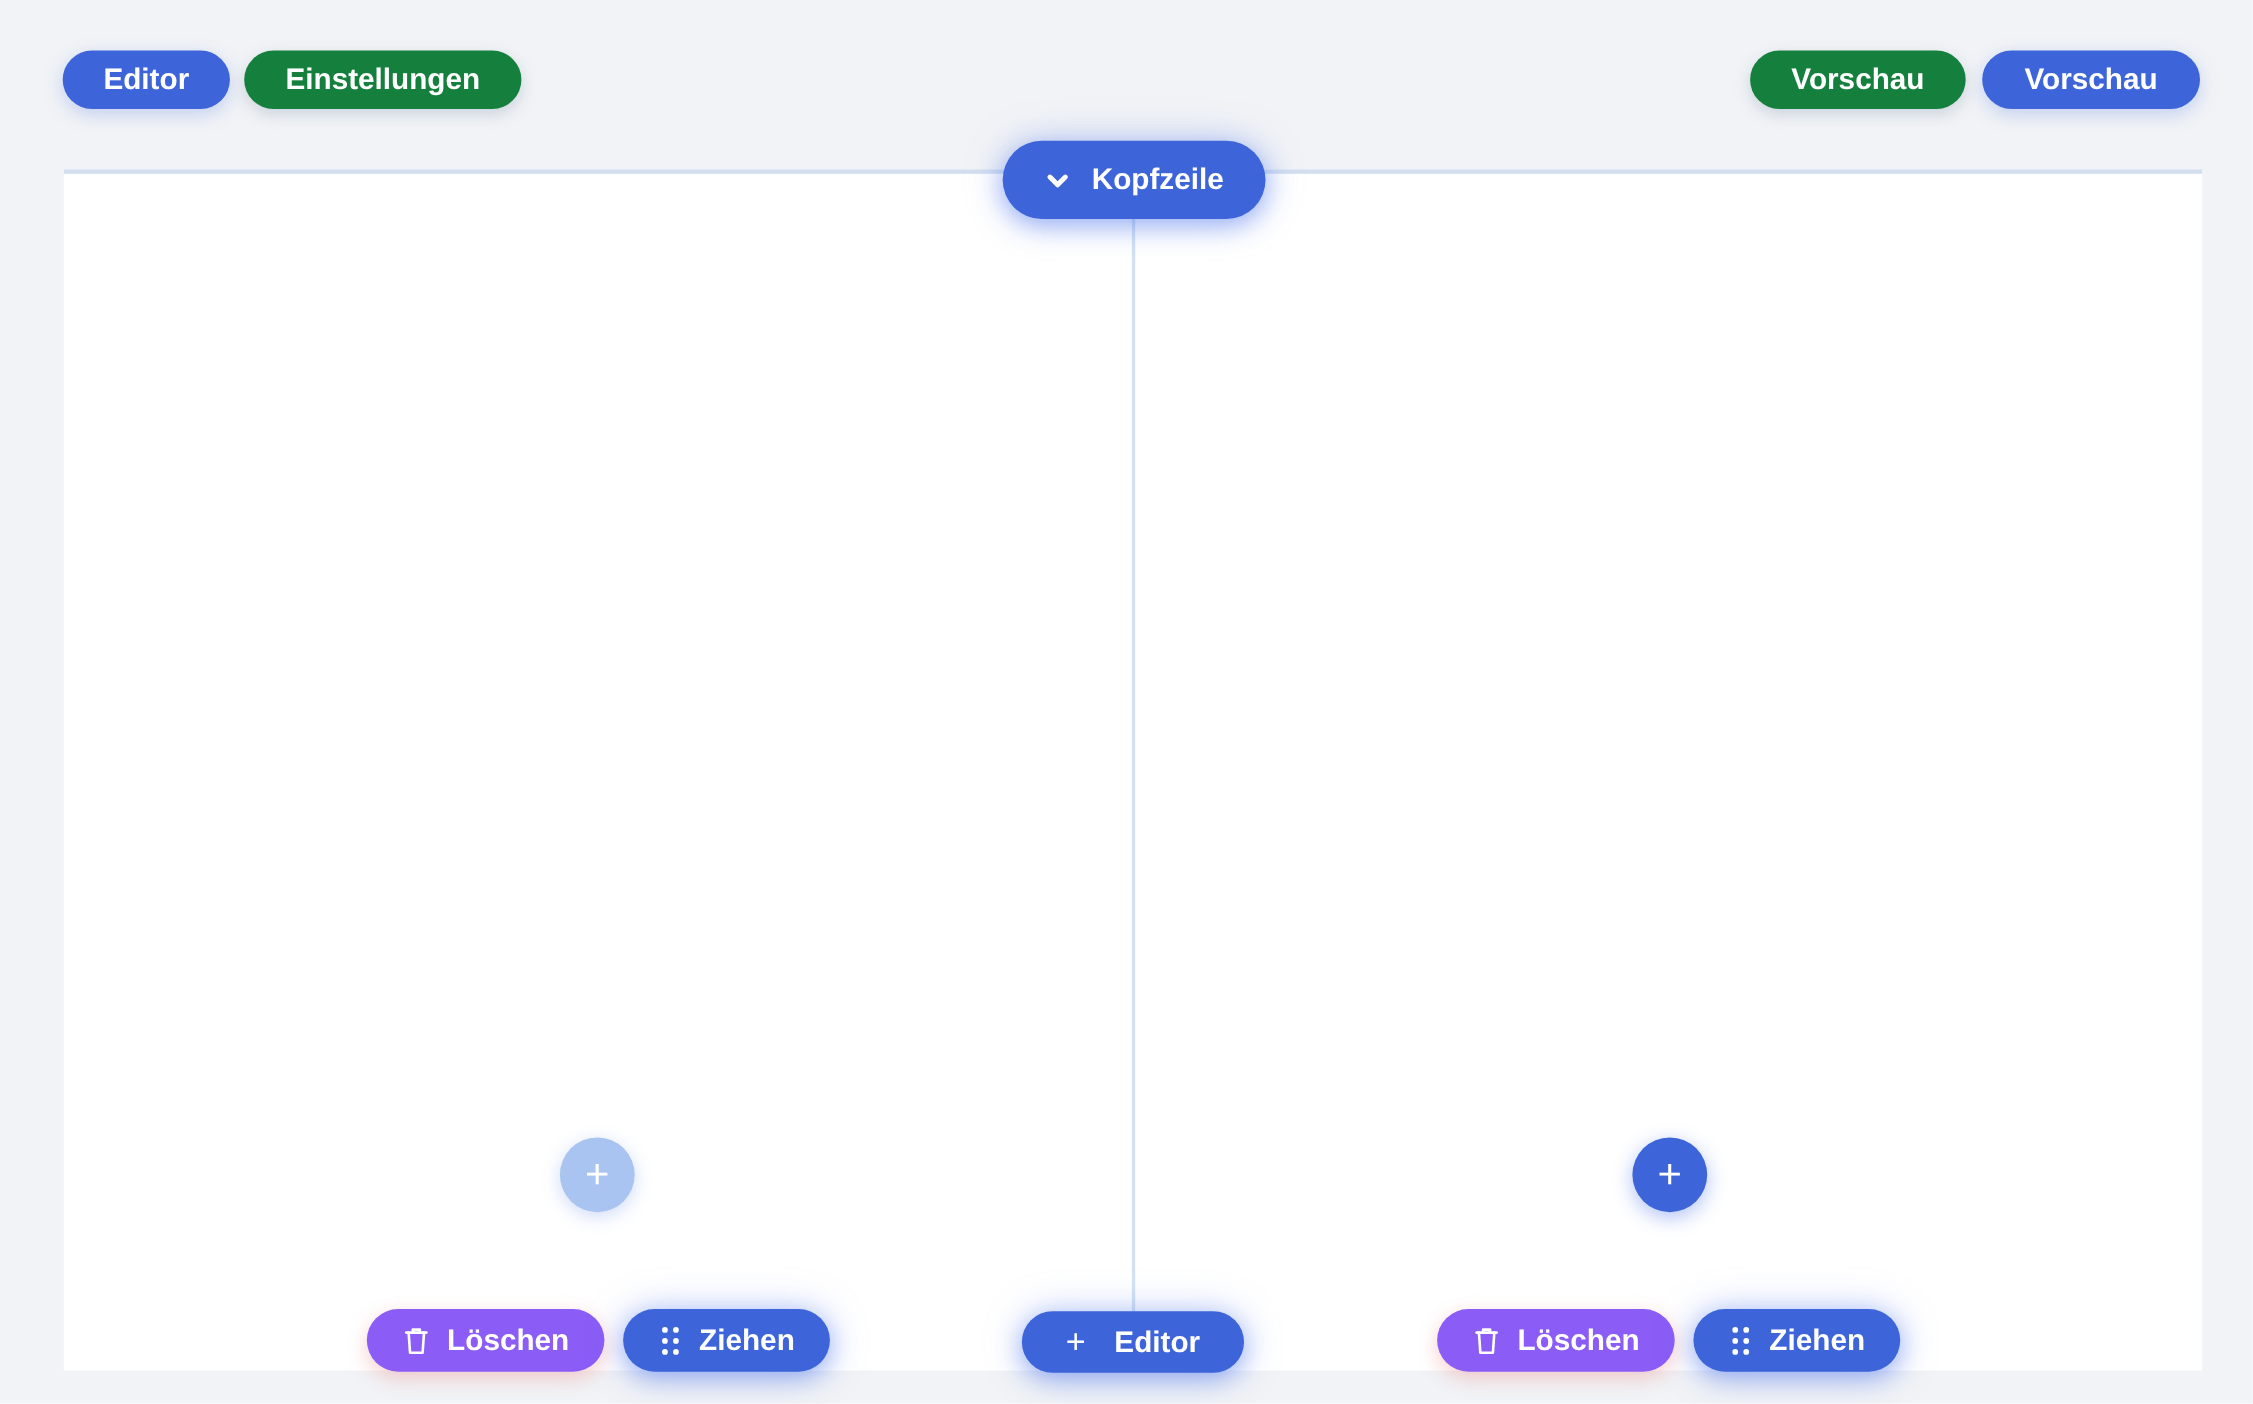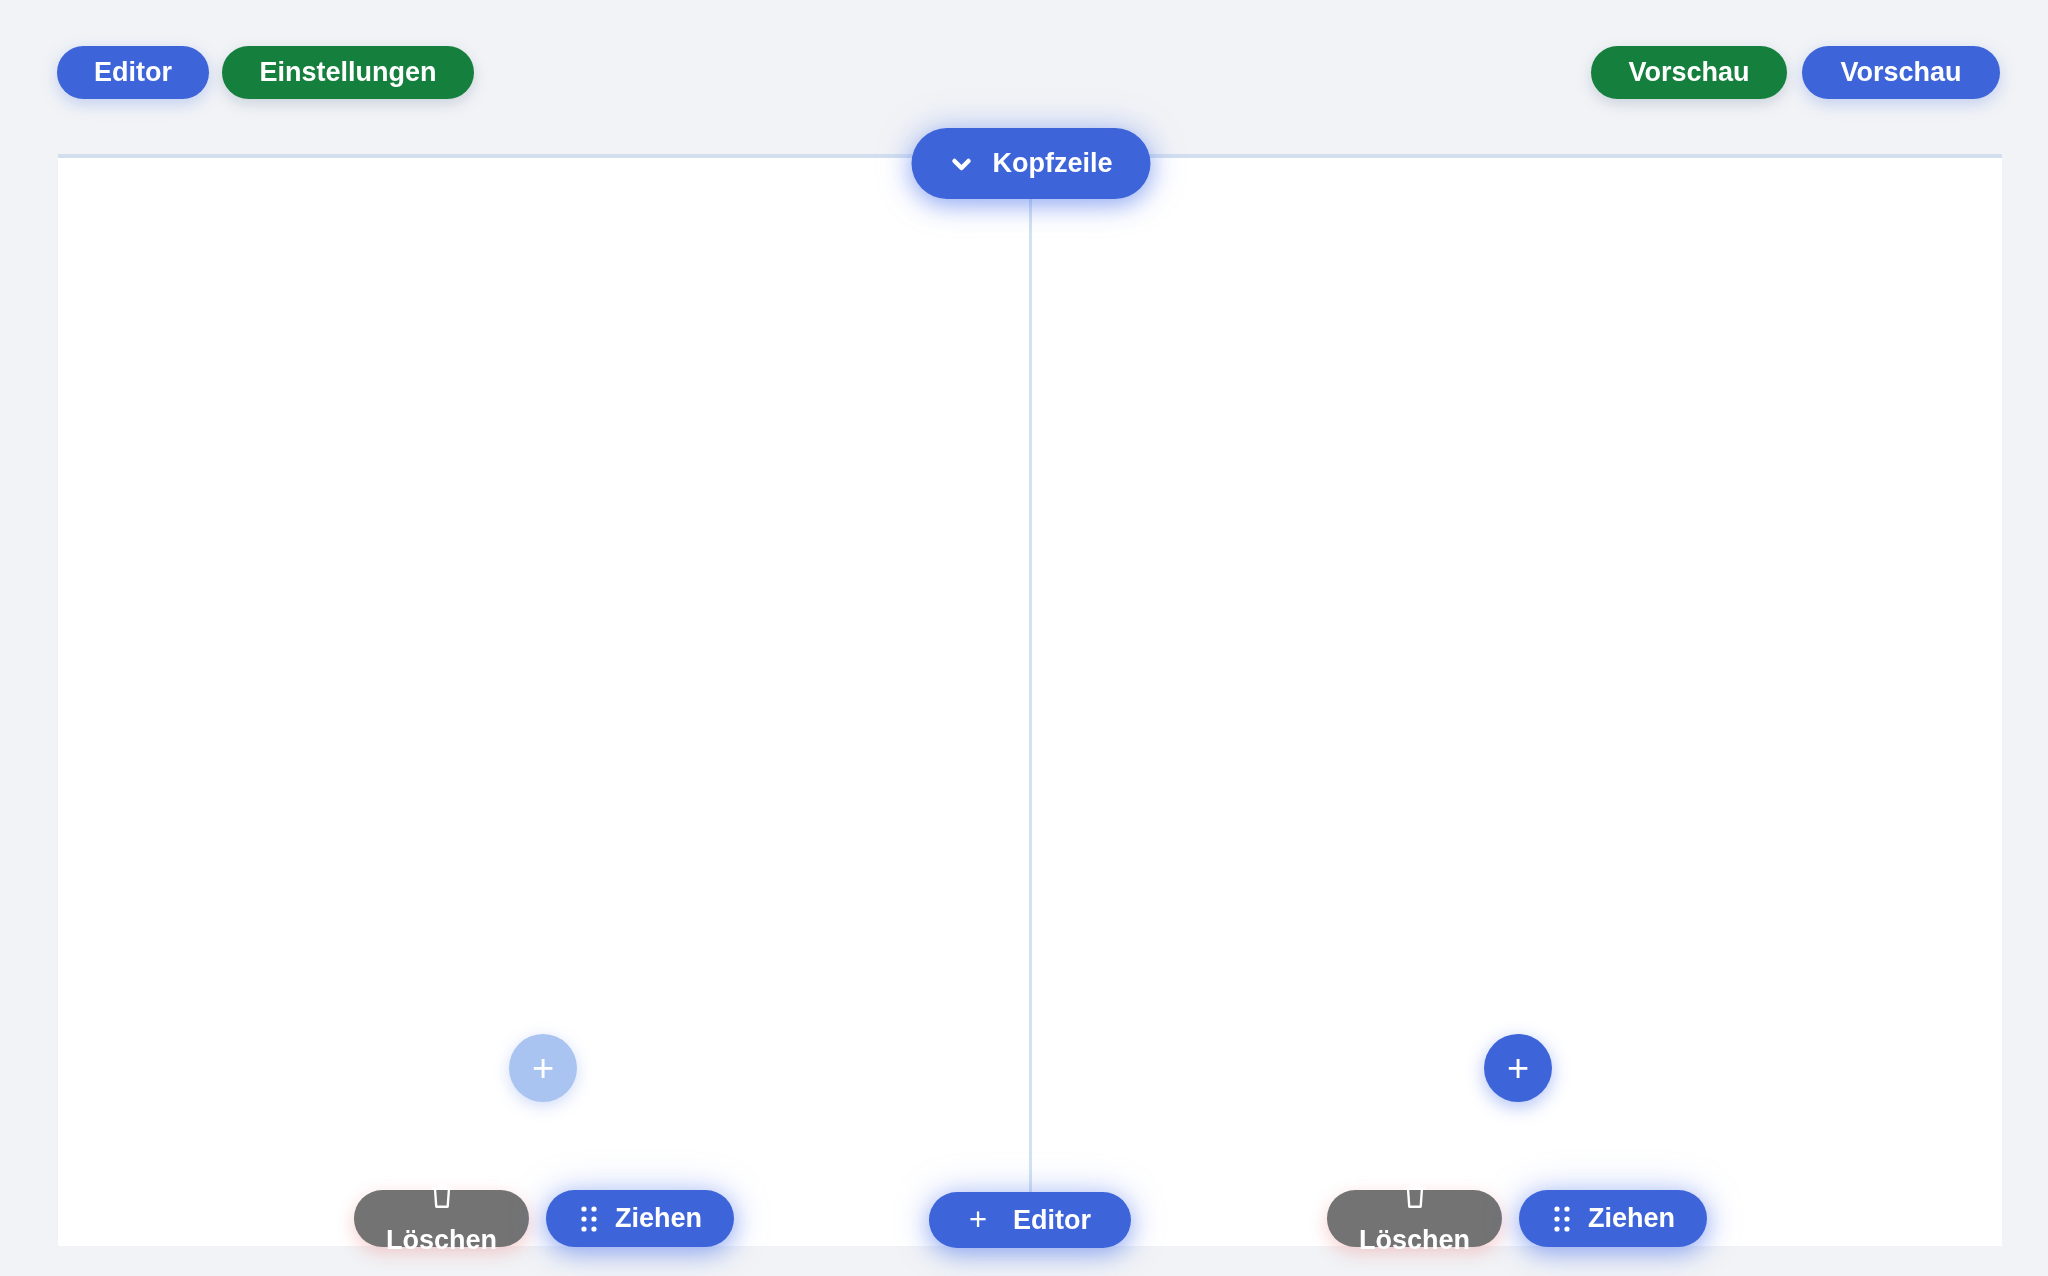--- a/index.html
+++ b/index.html
@@ -21,21 +21,21 @@
     border-radius: 999px;
     color: #ffffff;
     font-family: "Liberation Sans", sans-serif;
     font-weight: 700;
     font-size: 27px;
     cursor: pointer;
     white-space: nowrap;
   }
   .blue   { background: #3d65d9; }
   .muted  { background: #15803d; }
-  .red    { background: #737373; flex-direction: column; }
+  .red    { background: #8b5cf6; }
 
   .glow-blue  { box-shadow: 0 6px 22px rgba(82,120,235,0.50), 0 0 36px rgba(125,155,245,0.35); }
   .glow-soft  { box-shadow: 0 5px 16px rgba(110,140,230,0.35); }
   .glow-red   { box-shadow: 0 6px 18px rgba(238,148,148,0.45); }
   .shadow-gray{ box-shadow: 0 5px 14px rgba(150,165,185,0.40); }
 
   
   .btn-top { top: 46px; height: 53px; }
   .btn-editor   { left: 57px;   width: 152px; }
   .btn-settings { left: 222px;  width: 252px; }

